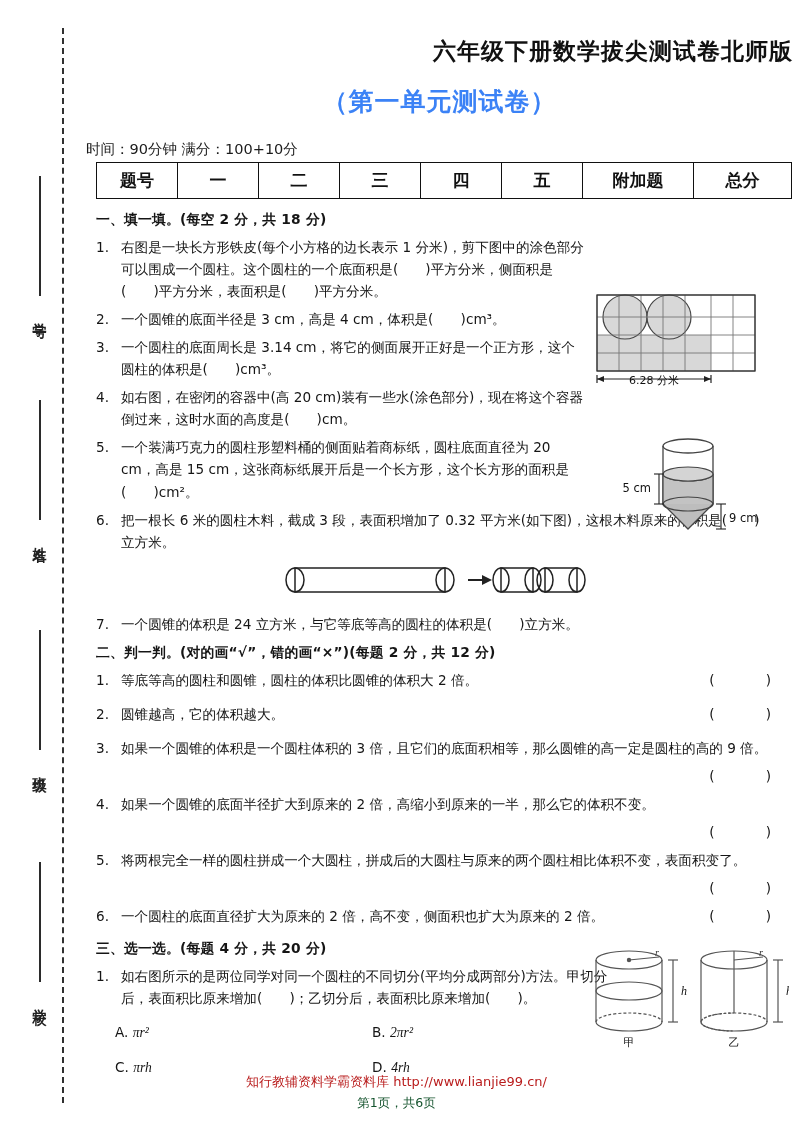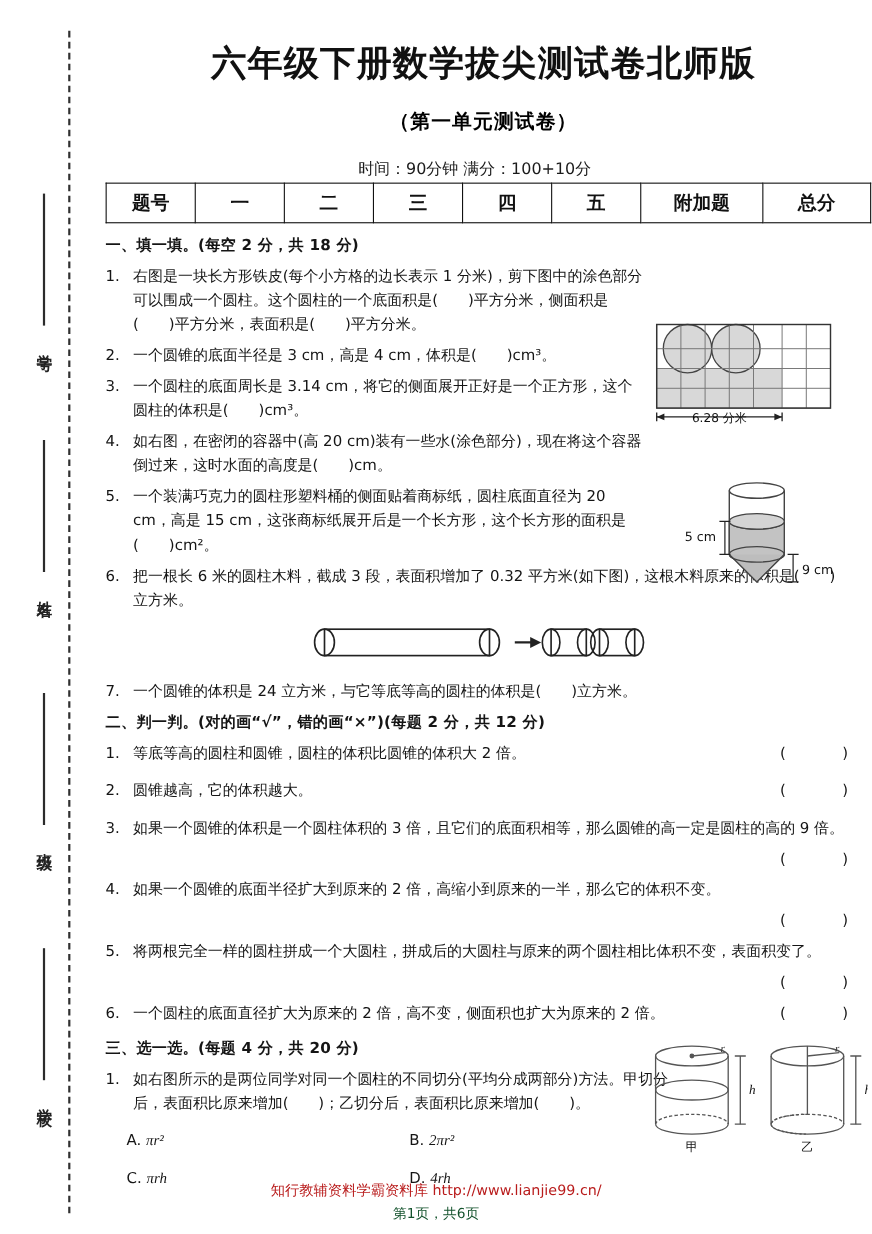--- a/index.html
+++ b/index.html
@@ -59,40 +59,40 @@
   .sheet {
     position: absolute;
     left: 86px;
     top: 0;
     width: 707px;
     height: 1122px;
   }
 
   .title-main {
     margin: 36px 0 0 0;
-    text-align: center;
-    font-size: 32px;
+    text-align: right;
+    font-size: 23px;
     font-weight: bold;
     letter-spacing: 1px;
     font-family: "DejaVu Sans", sans-serif;
     color: #111;
   }
   .title-sub {
     margin: 18px 0 0 0;
     text-align: center;
-    font-size: 18px;
+    font-size: 25px;
     font-weight: bold;
     letter-spacing: 1px;
     font-family: Liberation Serif, serif;
-    color: #000000;
+    color: #3b82f6;
   }
 
   .exam-meta {
     margin: 22px 16px 1px 0;
-    text-align: center;
+    text-align: left;
     font-size: 14.5px;
     font-family: "DejaVu Sans", sans-serif;
     color: #1b1b1b;
   }
 
   table.score-table {
     margin: 3px 14px 0 10px;
     width: 683px;
     border-collapse: collapse;
     table-layout: fixed;

